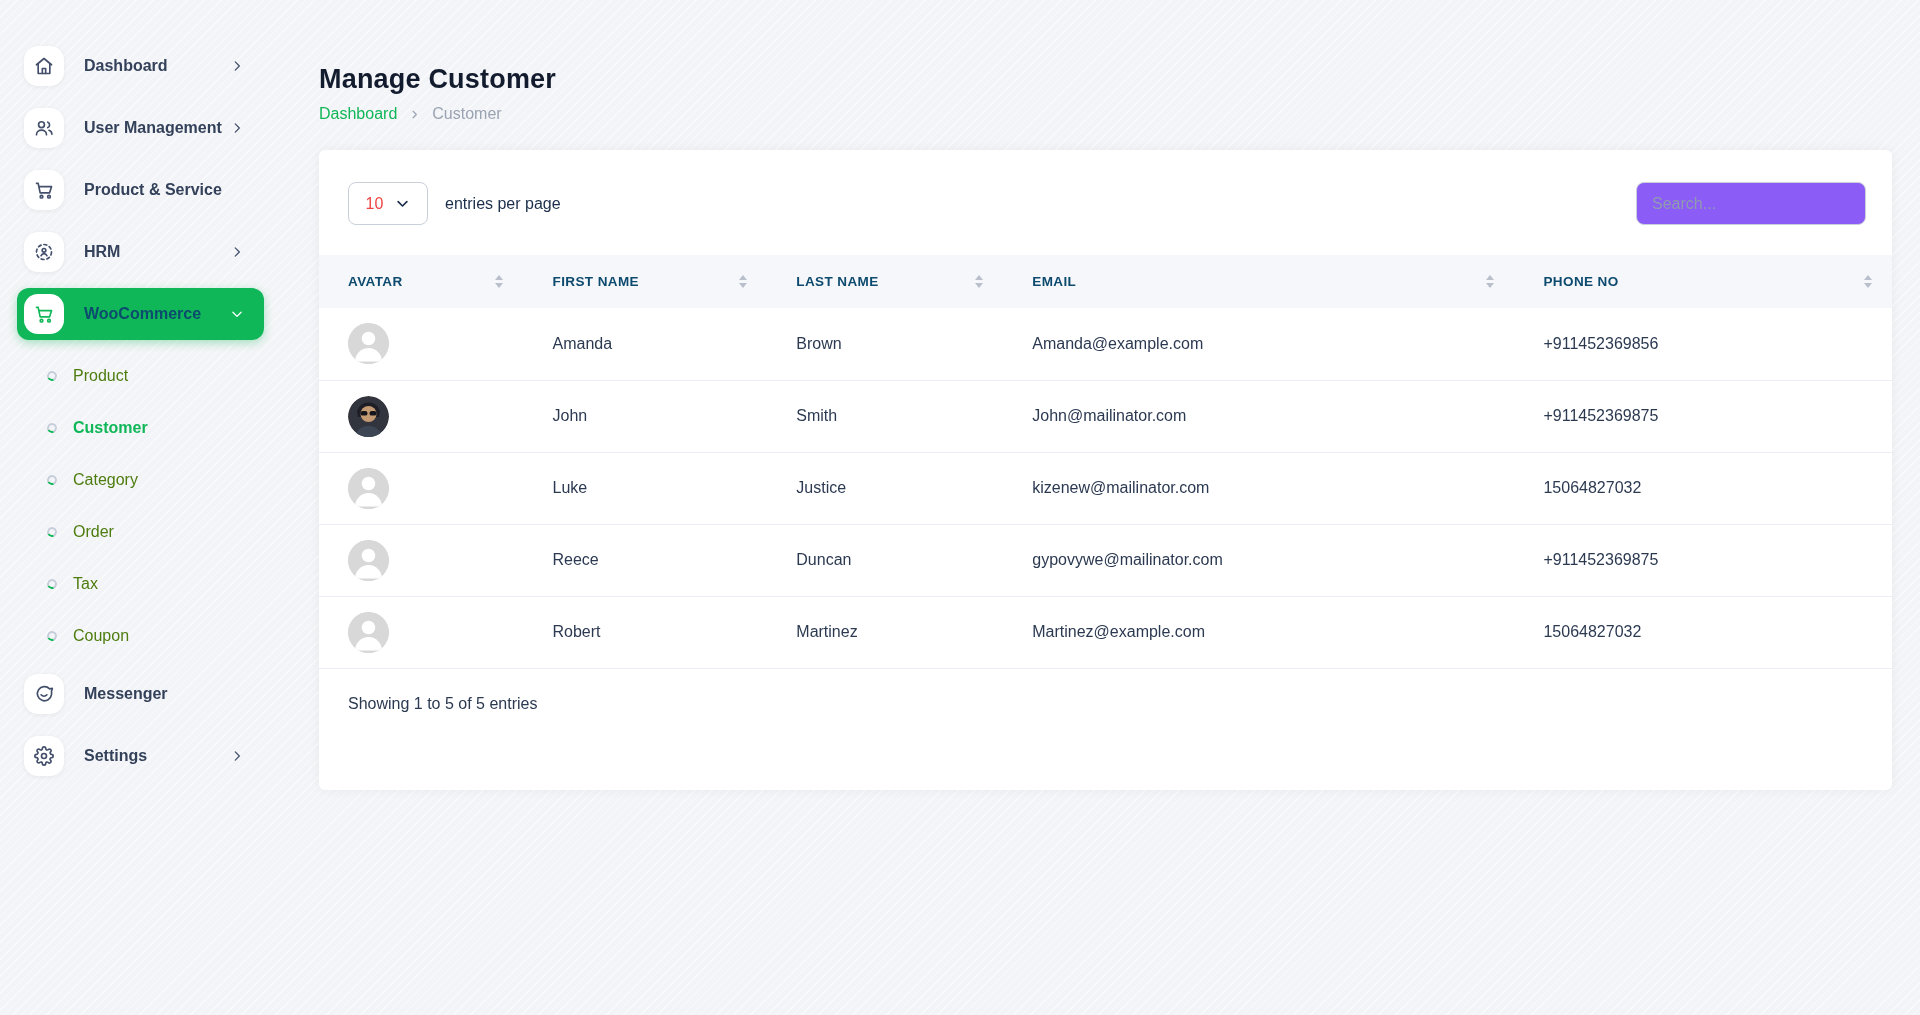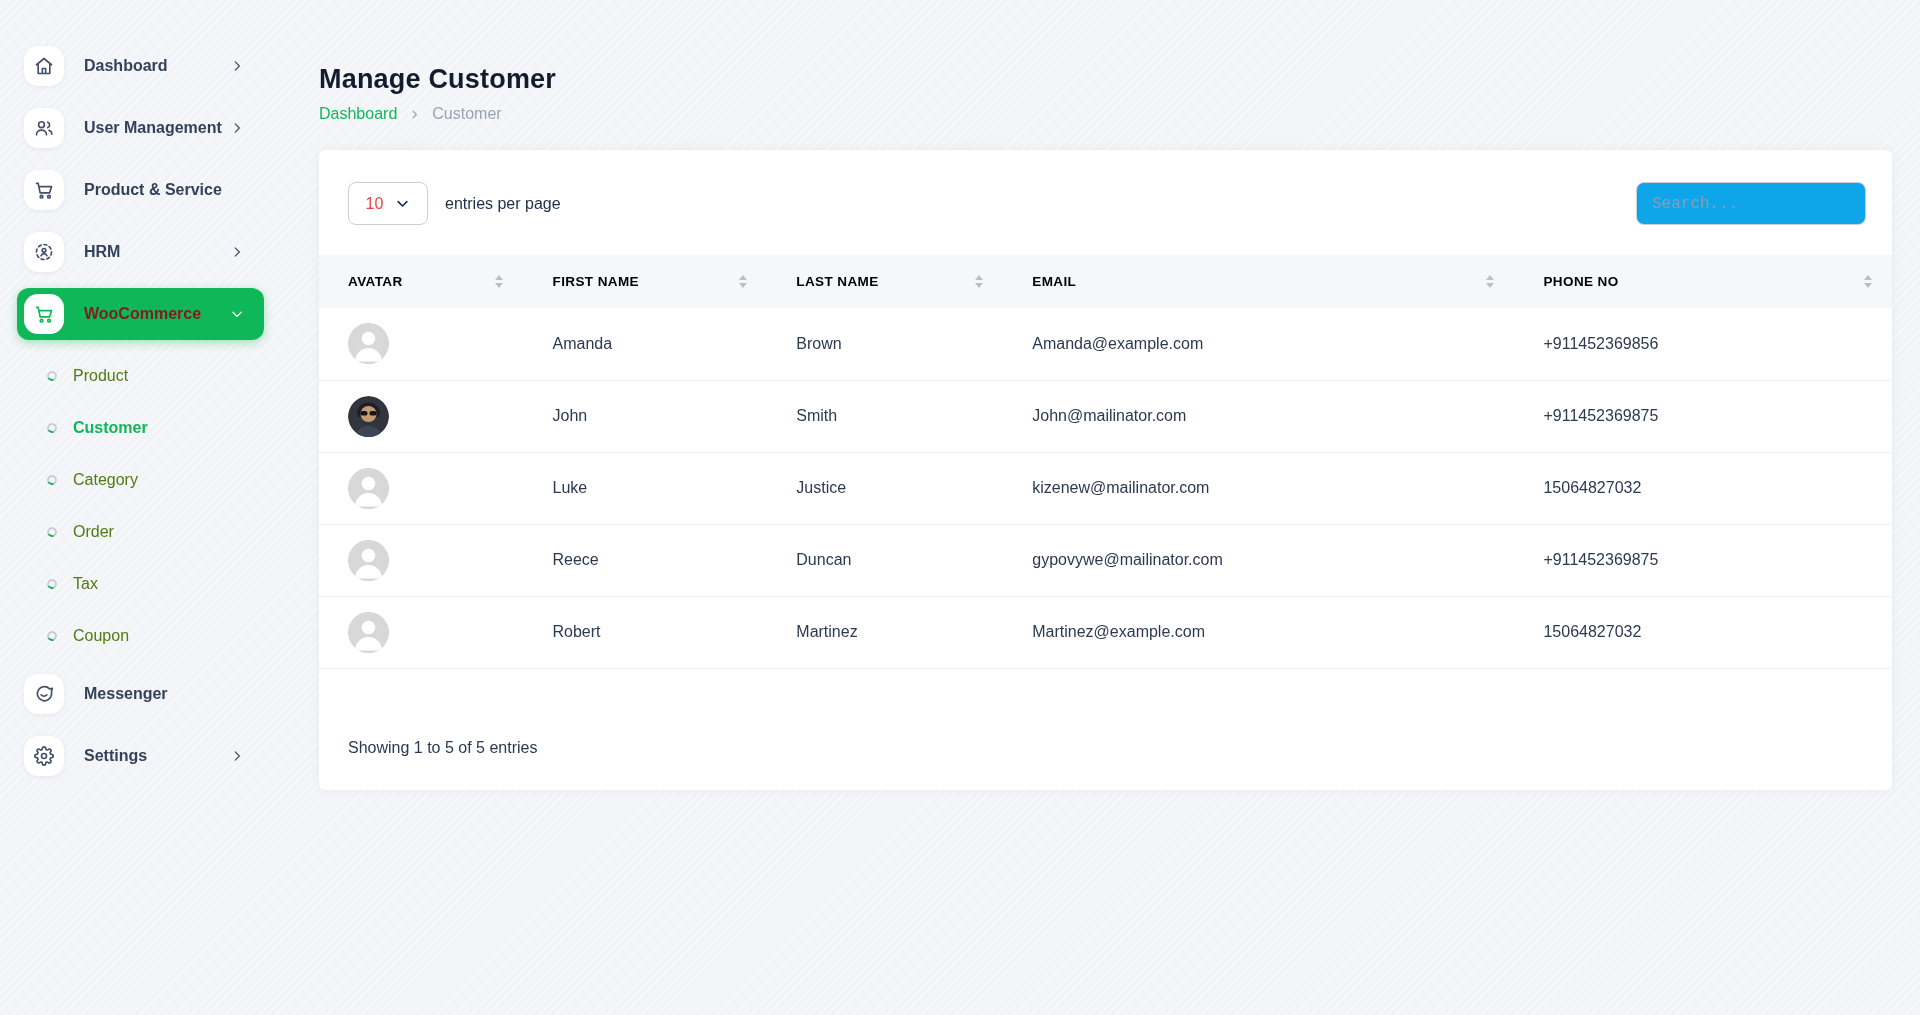--- a/index.html
+++ b/index.html
@@ -20,21 +20,21 @@
   }
   .icon-box {
     width:40px; height:40px; border-radius:14px; background:#ffffff;
     display:flex; align-items:center; justify-content:center;
     box-shadow:0 1px 4px rgba(24,40,70,.07); flex:none; color:#44506b;
   }
   .side-label { margin-left:20px; font-size:16px; font-weight:600; color:#33415a; }
   .side-chevron { margin-left:auto; margin-right:20px; color:#44506b; display:flex; }
   .side-item.active { background:#10b759; box-shadow:0 3px 10px rgba(16,183,89,.35); }
   .side-item.active .icon-box { color:#10b759; box-shadow:none; }
-  .side-item.active .side-label { color:#7f1d1d; }
+  .side-item.active .side-label { color:#0c4a6e; }
   .side-item.active .side-chevron { color:#ffffff; }
 
   .sub-list { margin:4px 0 6px 0; }
   .sub-item { display:flex; align-items:center; height:52px; padding-left:47px; cursor:pointer; }
   .bullet {
     width:10px; height:10px; border-radius:50%; flex:none;
     border:2px solid #c6cedb; border-bottom-color:#10b759;
     transform:rotate(20deg);
   }
   .sub-label { margin-left:16px; font-size:16px; color:#4d7c0f; }
@@ -56,42 +56,42 @@
   .select-box {
     width:80px; height:43px; border:1px solid #c9d0da; border-radius:8px;
     display:flex; align-items:center; justify-content:center; gap:12px;
     font-size:16px; color:#ef4444; cursor:pointer; background:#fff;
   }
   .select-box svg { color:#1b2e4b; }
   .entries-label { margin-left:17px; font-size:16px; color:#1b2e4b;text-align:center; }
   .search-input {
     margin-left:auto; width:230px; height:43px; border:1px solid #c9d0da;
     border-radius:8px; padding:0 15px; font-size:16px; color:#1b2e4b;
-    font-family:Liberation Mono, monospace; outline:none; background:#0ea5e9;
+    font-family:Liberation Sans, sans-serif; outline:none; background:#8b5cf6;
   }
   .search-input::placeholder { color:#8f9bb0; }
 
   table { width:100%; border-collapse:collapse; table-layout:fixed; }
   thead th { background:#f6f7fa; height:53px; padding:0; }
   .th-inner {
     display:flex; align-items:center; justify-content:space-between;
-    padding:0 20px 0 29px; font-size:13.5px; font-weight:700; color:#000000;
+    padding:0 20px 0 29px; font-size:13.5px; font-weight:700; color:#0c4a6e;
     letter-spacing:.4px; text-transform:uppercase; cursor:pointer;
   }
   .sort-glyphs { display:flex; flex-direction:column; gap:3px; }
   .sort-glyphs svg { display:block; }
   tbody td {
     height:72px; padding:0 20px 0 29px; font-size:16px; color:#2b3951;
     border-bottom:1px solid #ecEEf3; border-bottom:1px solid #eceef3;
   }
   .avatar {
     width:41px; height:41px; border-radius:50%; overflow:hidden; background:#d8d8d8;
   }
   .avatar svg { display:block; }
-  .table-footer { padding:26px 0 0 29px; font-size:16px; color:#2b3951;margin-top:44px; }
+  .table-footer { padding:26px 0 0 29px; font-size:16px; color:#2b3951; }
 </style>
 </head>
 <body>
 
 <aside class="sidebar">
 
   <div class="side-item">
     <span class="icon-box">
       <svg width="20" height="20" viewBox="0 0 24 24" fill="none" stroke="currentColor" stroke-width="2" stroke-linecap="round" stroke-linejoin="round">
           <path d="M3 10.5 12 3l9 7.5"></path>

